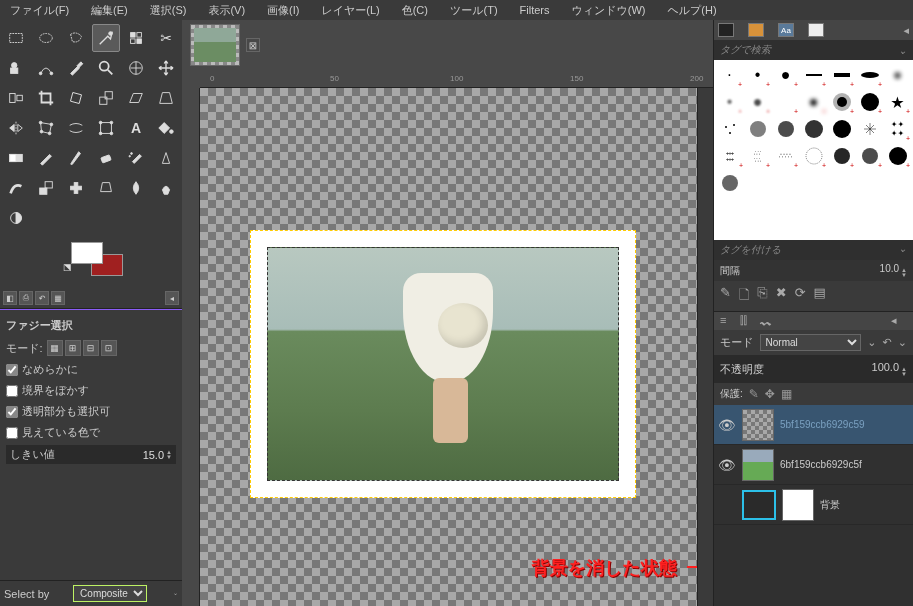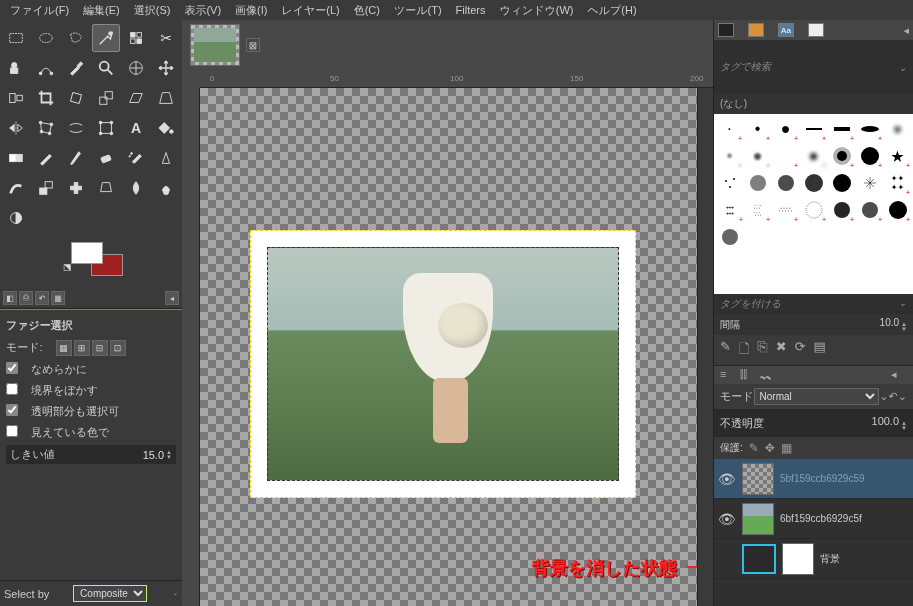--- a/index.html
+++ b/index.html
@@ -1,36 +1,36 @@
 <!DOCTYPE html>
 <html><head>
 <meta charset="utf-8">
 <style>
 * { box-sizing: border-box; margin: 0; padding: 0; font-family: sans-serif; }
 body { width: 913px; height: 606px; background: #484848; color: #ccc; font-size: 11px; overflow: hidden; position: relative; }
 
-.menubar { height: 20px; background: #3a3a3a; display: flex; align-items: center; padding: 0 4px; gap: 2px; }
+.menubar { height: 20px; background: #3a3a3a; display: flex; align-items: center; padding: 0 4px; gap: 10px; }
 .menubar span { padding: 2px 6px; cursor: default; }
 
 .main-area { display: flex; height: 586px; }
 
 .left-panel { width: 182px; background: #3a3a3a; display: flex; flex-direction: column; }
 .toolbox { padding: 4px 2px; display: grid; grid-template-columns: repeat(6, 28px); gap: 2px; justify-content: center; }
 .tool-btn { width: 28px; height: 28px; display: flex; align-items: center; justify-content: center; color: #ddd; font-size: 14px; border-radius: 2px; }
 .tool-btn.active { background: #5a5a5a; border: 1px solid #888; }
 .tool-btn svg { width: 18px; height: 18px; fill: #ddd; stroke: #ddd; }
 
 .color-swatch { margin: 6px auto; position: relative; width: 60px; height: 40px; }
 .fg-color { position: absolute; top: 0; left: 10px; width: 32px; height: 22px; background: #fff; border: 1px solid #999; z-index: 2; }
 .bg-color { position: absolute; top: 12px; left: 30px; width: 32px; height: 22px; background: #a02020; border: 1px solid #999; z-index: 1; }
 .swap-reset { position: absolute; top: 20px; left: 2px; font-size: 9px; color: #ddd; }
 
 .tool-options { border-top: 1px solid #8b5cf6; padding: 4px 6px; flex: 1; }
 .tool-options h4 { font-size: 11px; font-weight: bold; margin: 4px 0; }
-.opt-row { display: flex; align-items: flex-start; gap: 13px; padding: 3px 0; font-size: 11px; }
+.opt-row { display: flex; align-items: center; gap: 4px; padding: 3px 0; font-size: 11px; }
 .opt-row input[type="checkbox"] { width: 12px; height: 12px; accent-color: #888; }
 .opt-row label { color: #ccc; }
 .opt-icons { display: flex; gap: 2px; }
 .opt-icons span { width: 16px; height: 16px; background: #555; border: 1px solid #666; display: inline-flex; align-items: center; justify-content: center; font-size: 9px; }
 .threshold-row { display: flex; align-items: center; justify-content: space-between; background: #2a2a2a; padding: 2px 4px; margin-top: 2px; }
 .threshold-row input { background: transparent; border: none; color: #ddd; width: 40px; text-align: right; font-size: 11px; }
 .select-by-row { display: flex; align-items: center; justify-content: space-between; padding: 4px; border-top: 1px solid #222; }
 .select-by-row select { background: #444; border: 1px solid #bef264; color: #ddd; font-size: 10px; padding: 1px 2px; }
 
 .center-panel { flex: 1; background: #484848; position: relative; display: flex; flex-direction: column; }
@@ -57,37 +57,37 @@
 
 .vscroll { width: 16px; background: #3a3a3a; border-left: 1px solid #222; }
 
 .right-panel { width: 200px; background: #3a3a3a; display: flex; flex-direction: column; border-left: 1px solid #222; }
 .right-tabs { height: 20px; display: flex; gap: 14px; padding: 2px 4px; background: #454545; align-items: center; }
 .rtab { width: 16px; height: 14px; background: #666; border: 1px solid #777; }
 .rtab.orange { background: #d8923a; }
 .rtab.aa { background: #5a7a9a; font-size: 8px; display: flex; align-items: center; justify-content: center; color: #fff; }
 .rtab.white { background: #eee; }
 
-.search-row { padding: 20px 6px; background: #2f2f2f; display: flex; align-items: center; justify-content: space-between; }
+.search-row { padding: 3px 6px; background: #2f2f2f; display: flex; align-items: center; justify-content: space-between; }
 .search-row span { font-style: italic; color: #888; font-size: 10px; }
 .nashi-row { padding: 3px 6px; background: #333; color: #aaa; font-size: 10px; }
 
 .brush-grid { background: #fff; height: 180px; display: grid; grid-template-columns: repeat(7, 1fr); grid-auto-rows: 26px; gap: 1px; padding: 2px; overflow: hidden; }
 .brush { display: flex; align-items: center; justify-content: center; font-size: 16px; color: #000; position: relative; }
 .brush .plus { position: absolute; bottom: 0; right: 1px; font-size: 7px; color: #c00; }
 .brush svg { width: 20px; height: 20px; fill: #000; }
 
 .tag-row { padding: 3px 6px; background: #2f2f2f; color: #888; font-style: italic; font-size: 10px; display: flex; justify-content: space-between; }
 .spacing-row { padding: 3px 6px; background: #333; display: flex; justify-content: space-between; align-items: center; font-size: 10px; }
 .brush-icons { padding: 4px 6px; display: flex; gap: 8px; color: #aaa; font-size: 13px; }
 
 .layer-section { border-top: 1px solid #222; flex: 1; display: flex; flex-direction: column; }
 .layer-tabs { padding: 2px 6px; display: flex; gap: 4px; background: #454545; }
 .layer-tabs span { width: 16px; height: 14px; display: inline-block; color: #aaa; font-size: 11px; }
-.mode-row { padding: 4px 6px; display: flex; align-items: center; }
+.mode-row { padding: 4px 6px; display: flex; align-items: center; gap: 6px; }
 .mode-row select { flex: 1; background: #444; border: 1px solid #666; color: #ddd; font-size: 10px; padding: 1px; }
 .opacity-row { padding: 6px 6px; display: flex; justify-content: space-between; align-items: center; background: #2a2a2a; gap: 28px; }
 .lock-row { padding: 4px 6px; display: flex; align-items: center; gap: 6px; font-size: 10px; }
 .lock-row span.ico { font-size: 12px; color: #999; }
 
 .layers-list { background: #303030; flex: 1; }
 .layer-item { display: flex; align-items: center; padding: 2px 4px; gap: 6px; height: 40px; border-bottom: 1px solid #282828; }
 .layer-item.selected { background: #385570; }
 .layer-eye { width: 18px; font-size: 14px; color: #ccc; text-align: center; }
 .layer-thumb { width: 32px; height: 32px; border: 1px solid #666; background: #888; }
@@ -419,21 +419,20 @@
       <span class="rtab orange"></span>
       <span class="rtab aa">Aa</span>
       <span class="rtab white"></span>
       <span style="flex:1"></span>
       <span style="color:#aaa">◂</span>
     </div>
     <div class="search-row">
       <span>タグで検索</span>
       <span>⌄</span>
     </div>
-    <div class="nashi-row">(なし)</div>
     <div class="brush-grid">
       <div class="brush">·<span class="plus">+</span></div>
       <div class="brush">•<span class="plus">+</span></div>
       <div class="brush">●<span class="plus">+</span></div>
       <div class="brush">
           <svg>
             <rect x="2" y="9" width="16" height="2"></rect>
           </svg>
           <span class="plus">+</span>
         </div>

